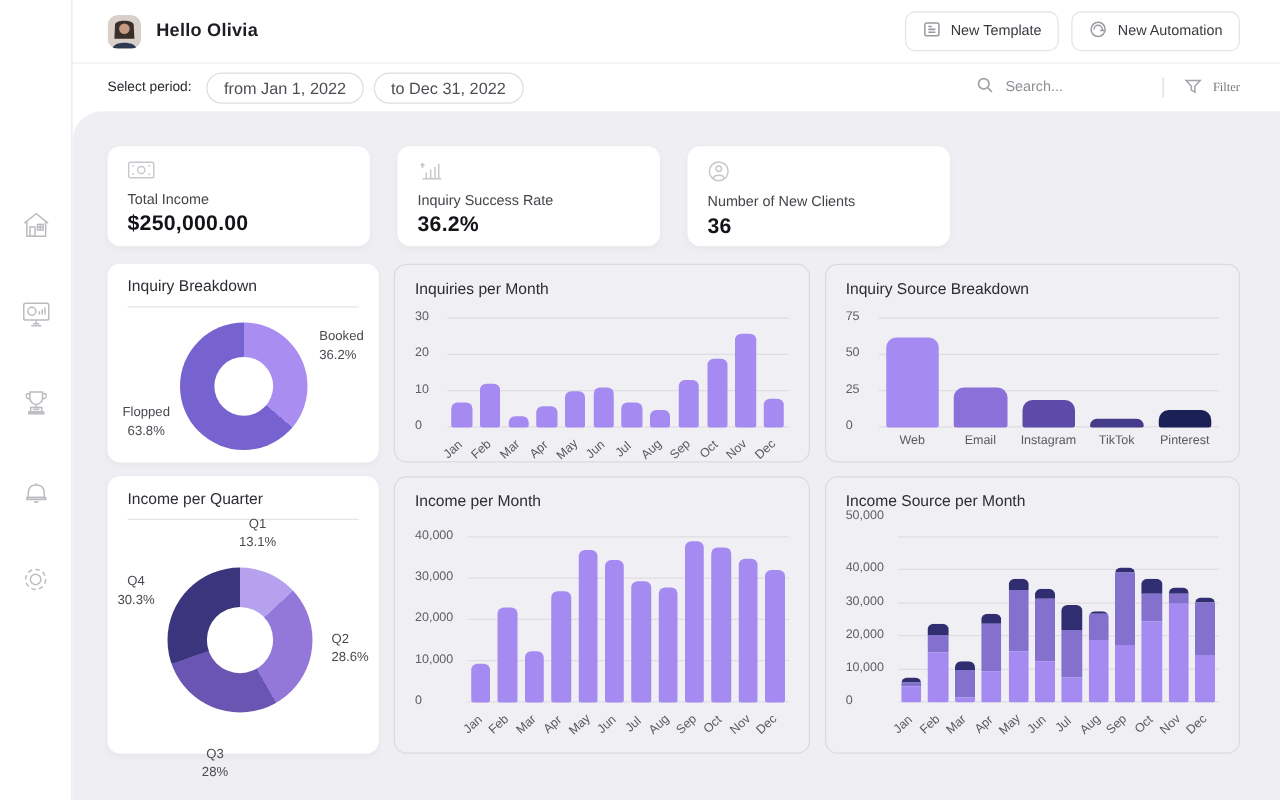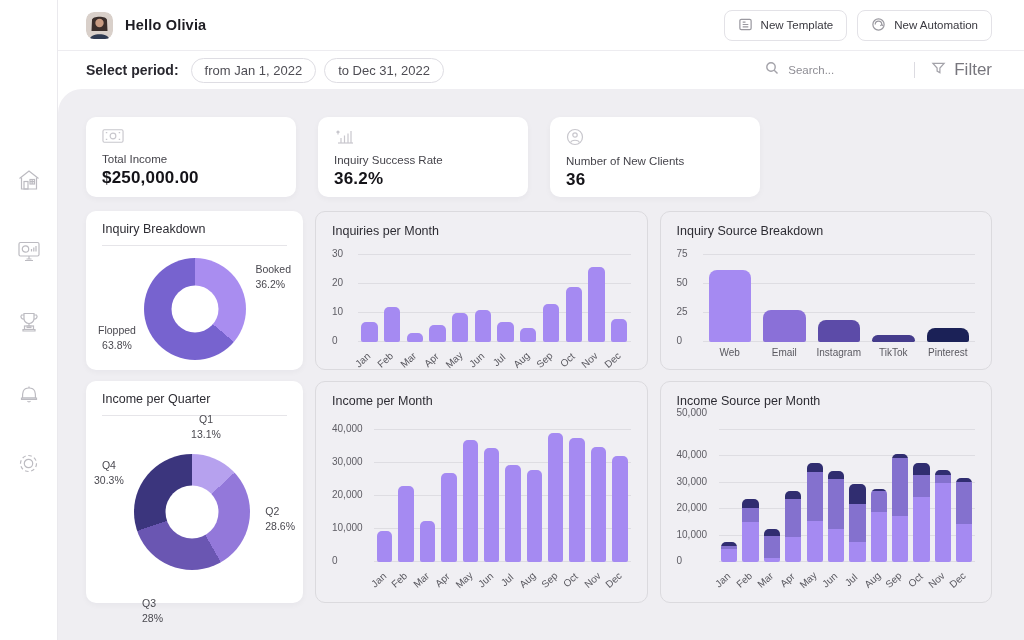--- a/index.html
+++ b/index.html
@@ -19,30 +19,30 @@
   .topbar { height:50px; display:flex; align-items:center; padding:0 32px 0 28px; }
   .avatar { width:27px; height:27px; border-radius:8px; overflow:hidden; margin-right:12px; flex:none; }
   .greeting { font-weight:700; font-size:14.5px; color:#1e1d23; letter-spacing:.2px; }
   .tb-spacer { flex:1; }
   .tb-btn { display:flex; align-items:center; gap:8px; border:1px solid #e3e2e7; background:#fff;
     border-radius:8px; padding:6px 13px; font-size:11.5px; color:#39383f; cursor:pointer; }
   .tb-btn + .tb-btn { margin-left:10px; }
   .tb-btn svg { stroke:#9a99a0; fill:none; stroke-width:1.3; }
 
   .filterbar { height:39px; display:flex; align-items:center; padding:0 32px 0 28px; border-top:1px solid #edecf0; }
-  .fb-label { font-weight:700; font-size:14px; color:#29282f; margin-right:12px; }
+  .fb-label { font-weight:400; font-size:11px; color:#29282f; margin-right:12px; }
   .pill { border:1px solid #dedde3; border-radius:14px; background:#fff; padding:4px 13px;
     font-size:13px; color:#4e4d54; margin-right:8px; cursor:pointer; }
   .fb-spacer { flex:1; }
   .search-box { display:flex; align-items:center; gap:9px; }
   .search-box svg { stroke:#a3a2a9; fill:none; stroke-width:1.4; }
   .search-input { border:none; outline:none; background:transparent; font-size:11.5px; width:120px; color:#55545b; font-family:"Liberation Sans", sans-serif; }
   .search-input::placeholder { color:#8e8d94; }
   .vdiv { width:1px; height:16px; background:#dcdbe1; margin:0 16px 0 6px; }
-  .filter-btn { display:flex; align-items:center; gap:8px; font-size:17px; color:#77767d; cursor:pointer; background:none; border:none; font-family:Liberation Sans, sans-serif; }
+  .filter-btn { display:flex; align-items:center; gap:8px; font-size:10px; color:#77767d; cursor:pointer; background:none; border:none; font-family:Liberation Serif, serif; }
   .filter-btn svg { stroke:#a3a2a9; fill:none; stroke-width:1.3; }
 
   
   .dashboard { background:#efeef2; border-top-left-radius:24px; height:551px; padding:28px 32px 0 28px; }
 
   .stats-row { display:grid; grid-template-columns:repeat(4,1fr); gap:22px; margin-bottom:14px; }
   .stat-card { background:#fff; border-radius:10px; padding:11px 16px; height:80px;
     box-shadow:0 2px 6px rgba(30,25,60,.04); }
   .stat-card svg { stroke:#c8c7cd; fill:none; stroke-width:1.2; }
   .stat-label { font-size:11.5px; color:#45444b; margin:5px 0 3px; }
@@ -63,21 +63,21 @@
   .hole { position:absolute; left:50%; top:50%; transform:translate(-50%,-50%); background:#fff; border-radius:50%; }
   #d1 .donut { width:102px; height:102px; left:42px; top:12px; }
   #d1 .hole { width:47px; height:47px; }
   #d2 .donut { width:116px; height:116px; left:32px; top:38px; }
   #d2 .hole { width:53px; height:53px; }
   .pie-label { position:absolute; font-size:10.5px; color:#4a4950; line-height:1.45; }
   #d1 .lab-0 { right:-4px; top:16px; text-align:left; }
   #d1 .lab-1 { left:-4px; top:77px; text-align:center; }
   #d2 .lab-0 { left:74px; top:-4px; text-align:center; width:60px; }
   #d2 .lab-1 { right:-8px; top:88px; text-align:left; }
-  #d2 .lab-2 { left:40px; top:180px; width:60px; }
+  #d2 .lab-2 { left:40px; top:180px; text-align:center; width:60px; }
   #d2 .lab-3 { left:-8px; top:42px; text-align:center; }
 
   
   .bchart { display:flex; margin-top:8px; }
   .ycol { position:relative; flex:none; }
   .pcol { flex:1; min-width:0; }
   .plotarea { position:relative; }
   .chart-sm .plotarea, .chart-sm .ycol { height:96px; }
   .chart-lg .plotarea, .chart-lg .ycol { height:146px; }
   .gridline { position:absolute; left:0; right:0; height:1px; background:#dedde2; }

